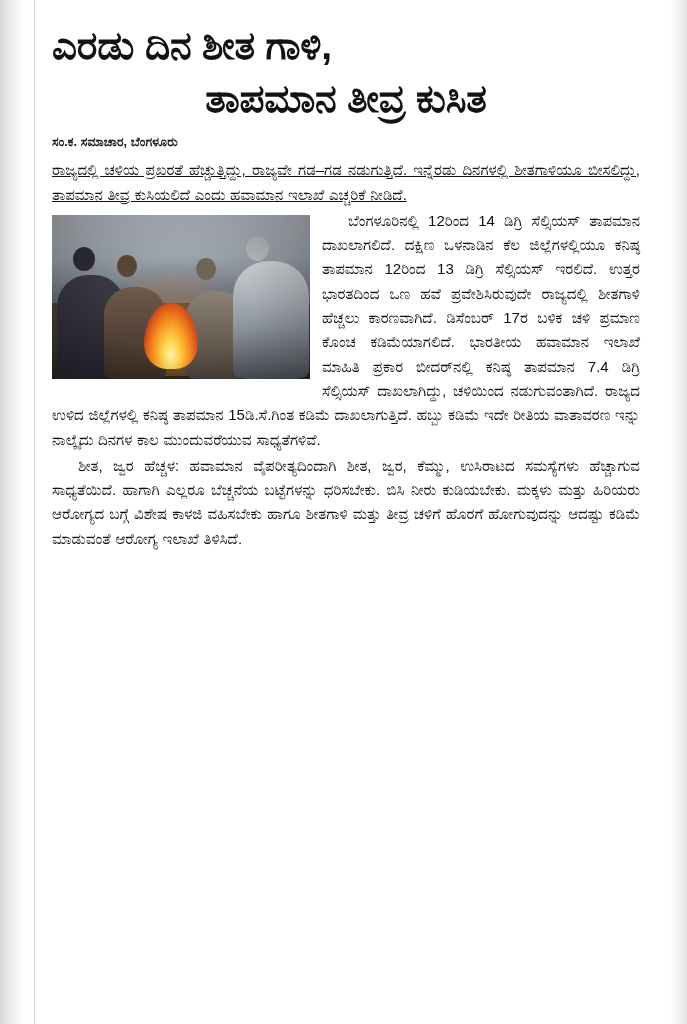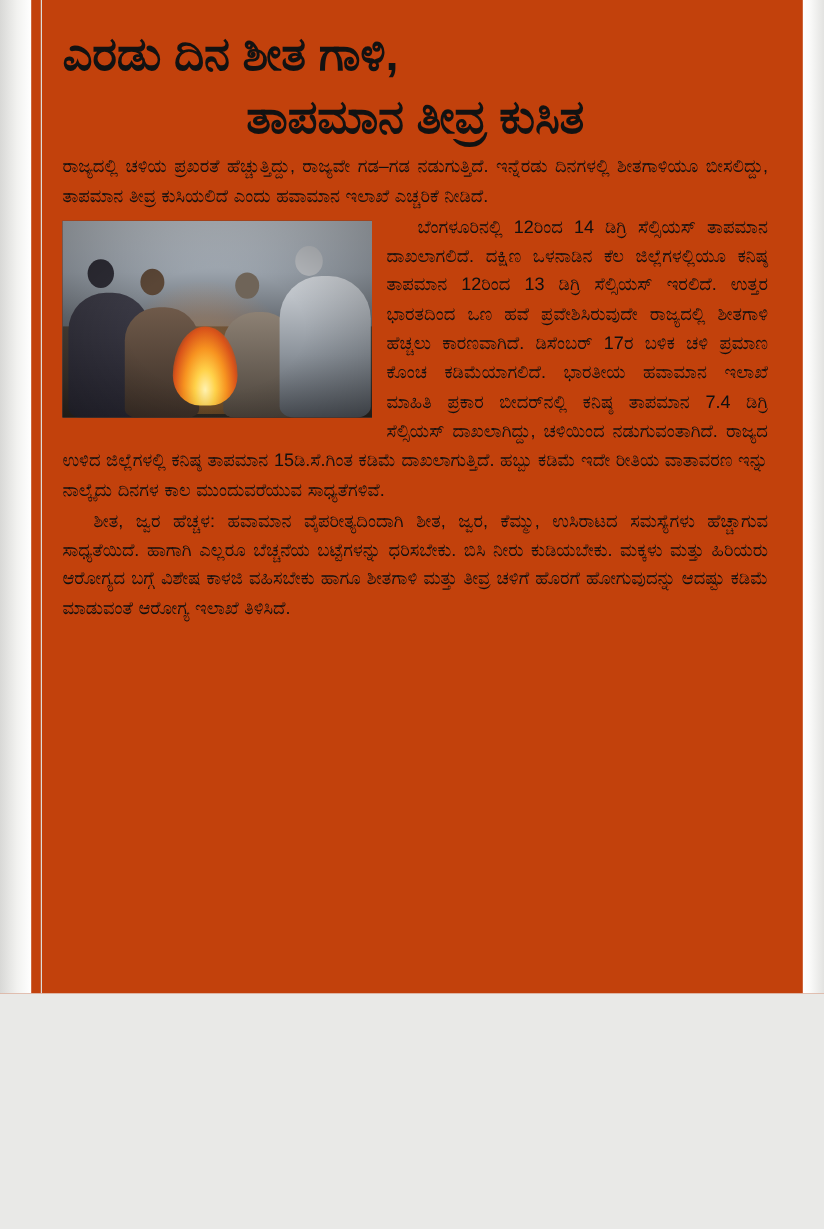--- a/index.html
+++ b/index.html
@@ -6,22 +6,22 @@
     margin: 0;
     padding: 0;
     background: #e9e9e7;
   }
   body {
     font-family: "Liberation Sans", sans-serif;
   }
   .page {
     position: relative;
     width: 687px;
-    height: 828px;
-    background: #c2410c;
+    height: 1024px;
+    background: #ffffff;
     overflow: hidden;
     box-sizing: border-box;
   }
   
   .page::before {
     content: "";
     position: absolute;
     left: 0; top: 0; bottom: 0;
     width: 26px;
     background: linear-gradient(to right, #d8d8d6 0%, #f2f2f0 55%, #ffffff 100%);
@@ -77,20 +77,21 @@
     text-align: justify;
     text-justify: inter-word;
     word-spacing: 0.5px;
   }
   .body-text p {
     margin: 0 0 2px 0;
     text-indent: 26px;
   }
   .body-text p.first {
     text-indent: 0;
+    text-decoration: underline;
   }
   .photo {
     float: left;
     width: 258px;
     height: 164px;
     margin: 6px 12px 4px 0;
     position: relative;
     overflow: hidden;
     background: #2b3138;
     border: 0;
@@ -152,20 +153,21 @@
 <div class="page">
   <div class="fold"></div>
 
   <div class="article">
 
     <h1 class="headline">
       <span>ಎರಡು ದಿನ ಶೀತ ಗಾಳಿ,</span>
       <span class="line2">ತಾಪಮಾನ ತೀವ್ರ ಕುಸಿತ</span>
     </h1>
 
+    <div class="byline">ಸಂ.ಕ. ಸಮಾಚಾರ, ಬೆಂಗಳೂರು</div>
 
     <div class="body-text">
 
       <p class="first">ರಾಜ್ಯದಲ್ಲಿ ಚಳಿಯ ಪ್ರಖರತೆ ಹೆಚ್ಚುತ್ತಿದ್ದು, ರಾಜ್ಯವೇ ಗಡ–ಗಡ ನಡುಗುತ್ತಿದೆ. ಇನ್ನೆರಡು ದಿನಗಳಲ್ಲಿ ಶೀತಗಾಳಿಯೂ ಬೀಸಲಿದ್ದು, ತಾಪಮಾನ ತೀವ್ರ ಕುಸಿಯಲಿದೆ ಎಂದು ಹವಾಮಾನ ಇಲಾಖೆ ಎಚ್ಚರಿಕೆ ನೀಡಿದೆ.</p>
 
 
 
       <div class="photo">
         <div class="ph-sky"></div>
         <div class="ph-ground"></div>

